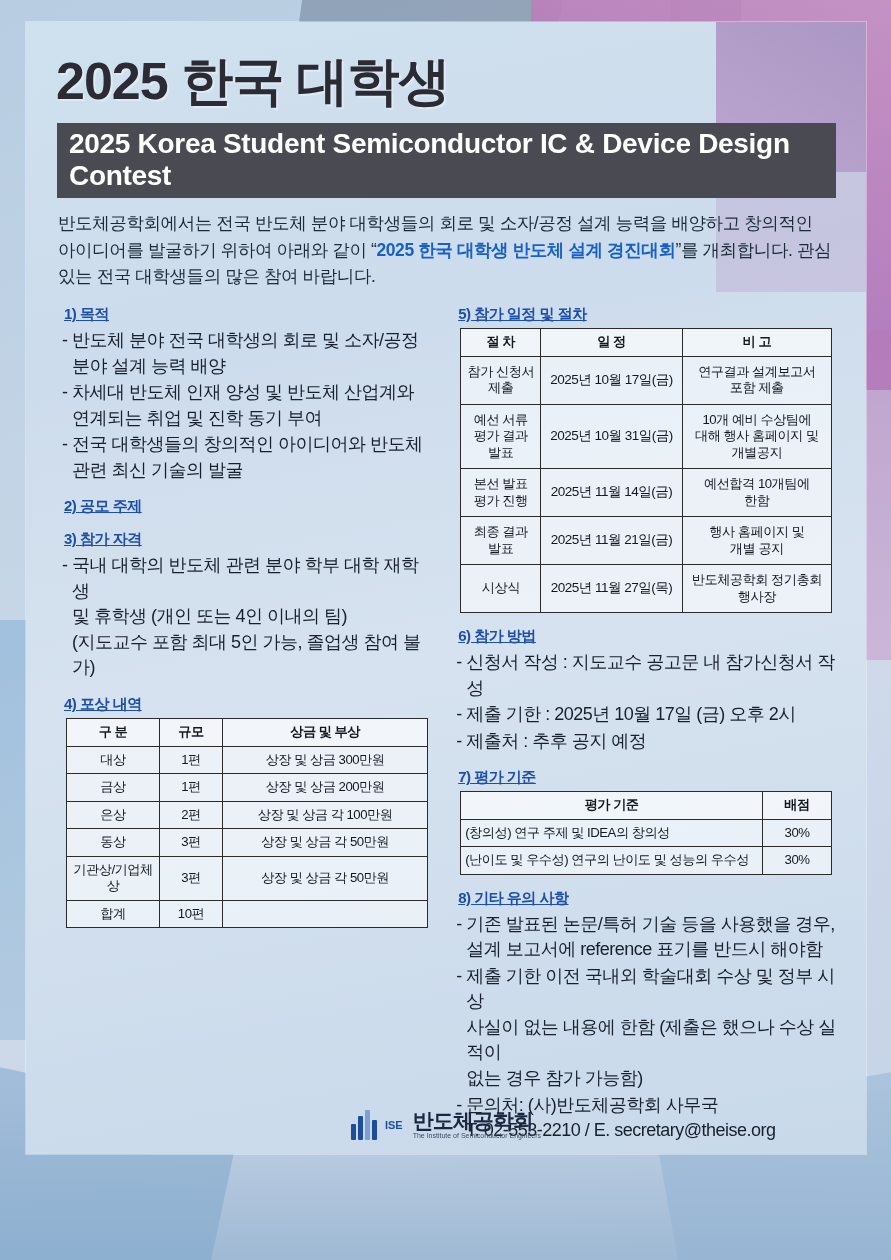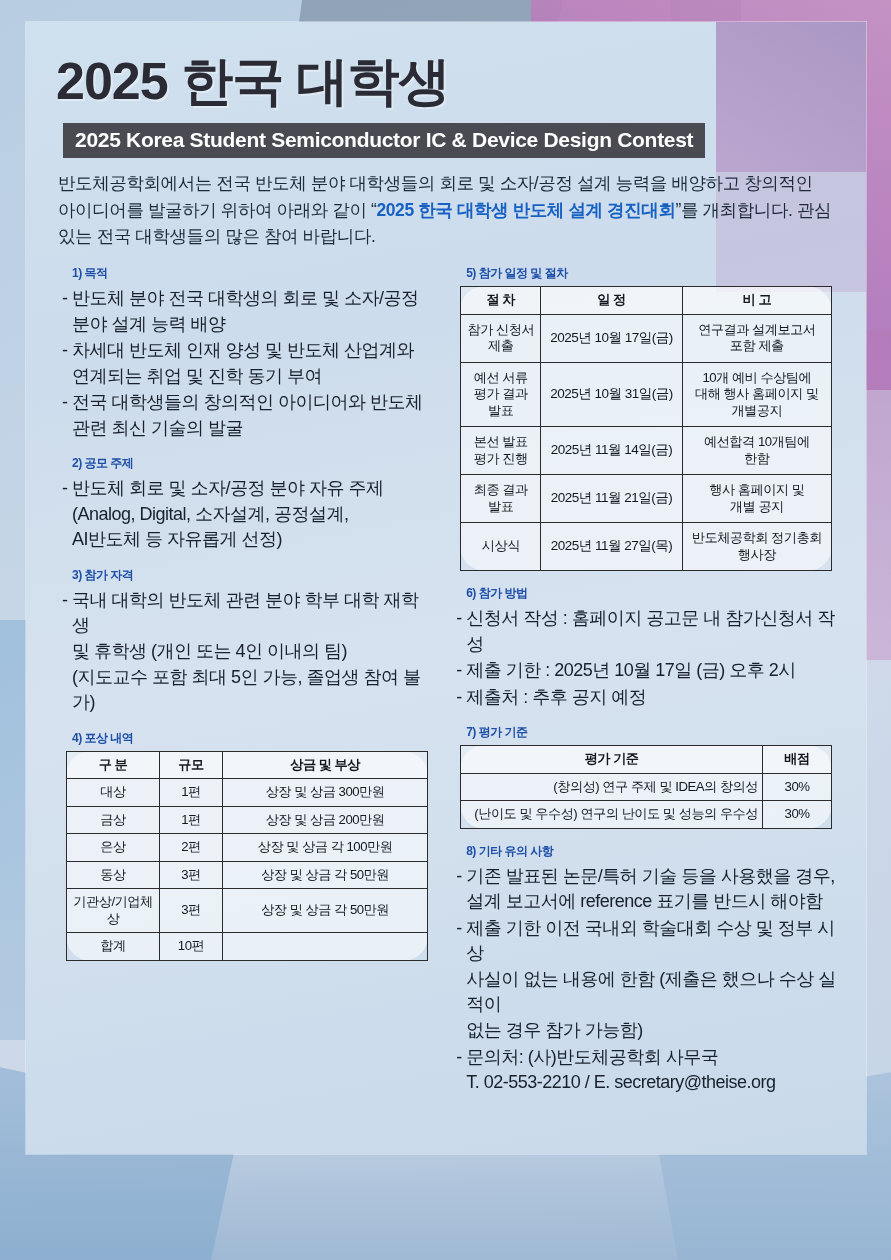--- a/index.html
+++ b/index.html
@@ -48,63 +48,64 @@
   .content{position:relative;padding:24px 30px 0 30px;}
 
   
   h1.title{
     margin:6px 0 0 0;
     font-size:52px;line-height:1.14;font-weight:bold;
     color:#2b2b35;letter-spacing:-1px;
     text-shadow:2px 2px 0 rgba(255,255,255,.35);
   }
   .subtitle{
-    display:inline-block;margin:12px 0 0 7px;
+    display:inline-block;margin:12px 0 0 1px;
     background:#4a4a52;color:#ffffff;
-    font-size:21px;font-weight:bold;
+    font-size:28px;font-weight:bold;
     padding:5px 12px 6px 12px;letter-spacing:-0.3px;
   }
   .intro{
     margin:12px 2px 0 2px;font-size:17.5px;line-height:1.5;color:#1d2a3a;
     letter-spacing:-0.4px;
   }
   .intro .hl{color:#1760c4;font-weight:bold;}
 
   
   .cols{display:flex;gap:18px;margin-top:16px;}
   .col{width:390px;}
   .col.right{width:400px;}
 
   h2.sec{
-    color:#1d4ea8;font-size:12px;font-weight:bold;margin:0 0 4px 16px;
+    color:#1d4ea8;font-size:15px;font-weight:bold;margin:0 0 4px 8px;
     letter-spacing:-0.5px;
+    text-decoration:underline;
   }
   .sec-block{margin-bottom:14px;}
   ul.items{list-style:none;margin:0;padding:0 0 0 6px;}
   ul.items li{
     font-size:18px;line-height:1.42;color:#17202c;letter-spacing:-0.5px;
     padding-left:10px;text-indent:-10px;margin-bottom:1px;white-space:pre-line;
   }
 
   
-  table{border-collapse:collapse;width:100%;background:rgba(255,255,255,.55);border-radius:25px;}
+  table{border-collapse:collapse;width:100%;background:rgba(255,255,255,.55);}
   table td,table th{
     border:1px solid #2b2b2b;
     font-size:13.2px;color:#12181f;text-align:center;
     padding:5px 3px;letter-spacing:-0.5px;line-height:1.25;
   }
   table th{font-weight:bold;background:rgba(255,255,255,.35);}
   .tbl-wrap{padding:0 4px 0 10px;}
   .tbl-schedule td{padding:7px 3px;}
   .tbl-schedule td:nth-child(2){font-size:13.5px;}
   .tbl-prize th:nth-child(1){width:86px;}
   .tbl-prize th:nth-child(2){width:56px;}
   .tbl-eval th:nth-child(2){width:62px;}
   .tbl-eval td{padding:5px 4px;}
-  .tbl-eval td.left{text-align:right;}
+  .tbl-eval td.left{text-align:left;}
 
   
   .footer{
     position:absolute;left:0;bottom:14px;width:840px;
     display:flex;align-items:center;justify-content:center;gap:8px;
   }
   .logo-mark{display:flex;align-items:flex-end;gap:2px;height:30px;}
   .logo-mark i{display:block;width:5px;background:#1b4f9c;border-radius:1px;}
   .logo-mark i:nth-child(1){height:16px;}
   .logo-mark i:nth-child(2){height:24px;}
@@ -156,25 +157,20 @@
   분야 설계 능력 배양</li>
             <li>- 차세대 반도체 인재 양성 및 반도체 산업계와
   연계되는 취업 및 진학 동기 부여</li>
             <li>- 전국 대학생들의 창의적인 아이디어와 반도체
   관련 최신 기술의 발굴</li>
           </ul>
         </div>
 
         <div class="sec-block">
           <h2 class="sec">2) 공모 주제</h2>
-          <ul class="items">
-            <li>- 반도체 회로 및 소자/공정 분야 자유 주제
-  (Analog, Digital, 소자설계, 공정설계,
-  AI반도체 등 자유롭게 선정)</li>
-          </ul>
         </div>
 
         <div class="sec-block">
           <h2 class="sec">3) 참가 자격</h2>
           <ul class="items">
             <li>- 국내 대학의 반도체 관련 분야 학부 대학 재학생
   및 휴학생 (개인 또는 4인 이내의 팀)
   (지도교수 포함 최대 5인 가능, 졸업생 참여 불가)</li>
           </ul>
         </div>
@@ -279,21 +275,21 @@
 행사장</td>
                 </tr>
               </tbody>
             </table>
           </div>
         </div>
 
         <div class="sec-block">
           <h2 class="sec">6) 참가 방법</h2>
           <ul class="items">
-            <li>- 신청서 작성 : 홈페이지 공고문 내 참가신청서 작성</li>
+            <li>- 신청서 작성 : 지도교수 공고문 내 참가신청서 작성</li>
             <li>- 제출 기한 : 2025년 10월 17일 (금) 오후 2시</li>
             <li>- 제출처 : 추후 공지 예정</li>
           </ul>
         </div>
 
         <div class="sec-block">
           <h2 class="sec">7) 평가 기준</h2>
           <div class="tbl-wrap">
             <table class="tbl-eval">
               <thead>
@@ -326,13 +322,26 @@
   없는 경우 참가 가능함)</li>
             <li>- 문의처: (사)반도체공학회 사무국
   T. 02-553-2210 / E. secretary@theise.org</li>
           </ul>
         </div>
 
       </div>
     </div>
   </div>
 
+  <div class="footer">
+    <div class="logo-mark">
+      <i></i>
+        <i></i>
+        <i></i>
+        <i></i>
+    </div>
+    <span class="ise">ISE</span>
+    <div class="logo-stack">
+      <span class="logo-text">반도체공학회</span>
+      <span class="logo-sub">The Institute of Semiconductor Engineers</span>
+    </div>
+  </div>
 </div>
 
 </body></html>

